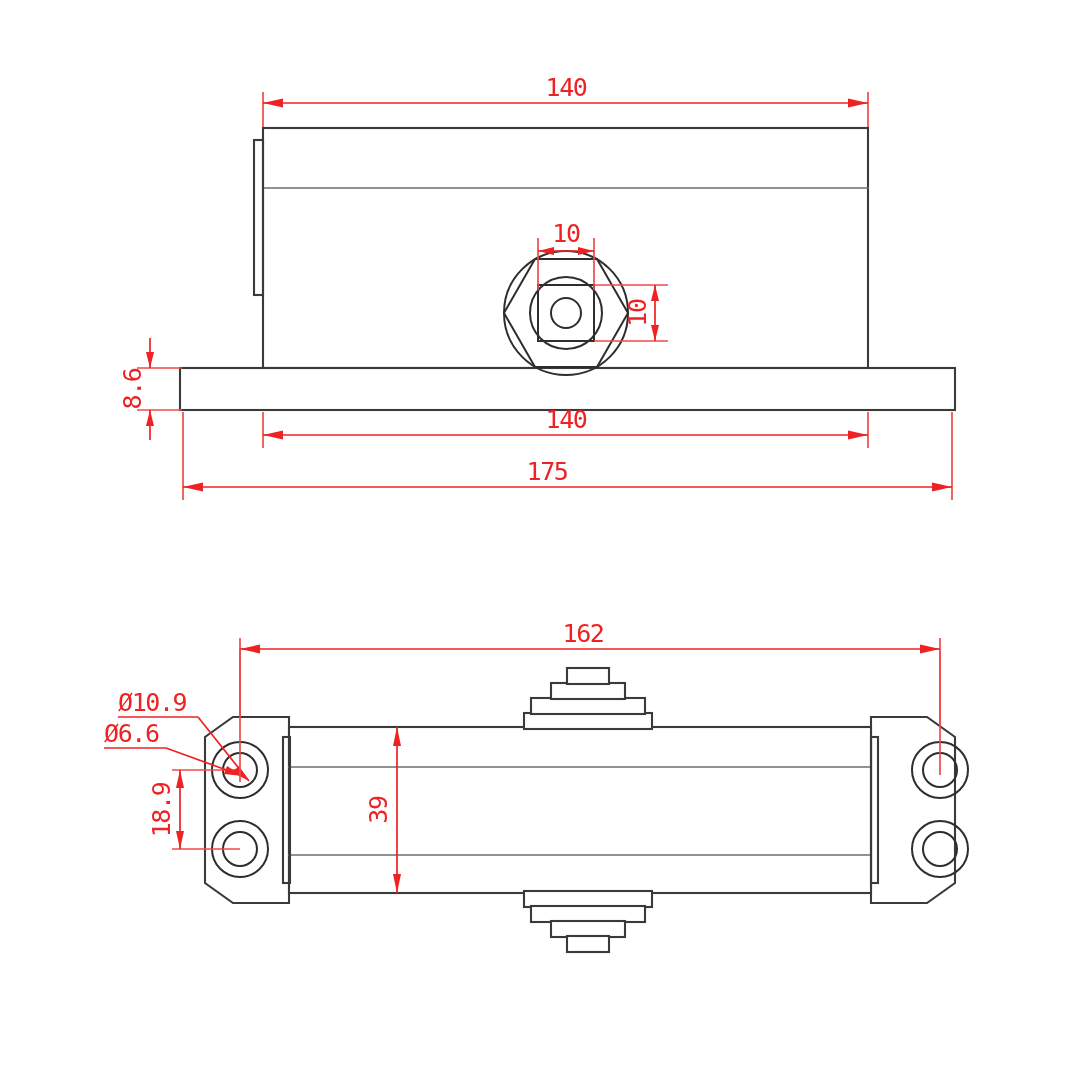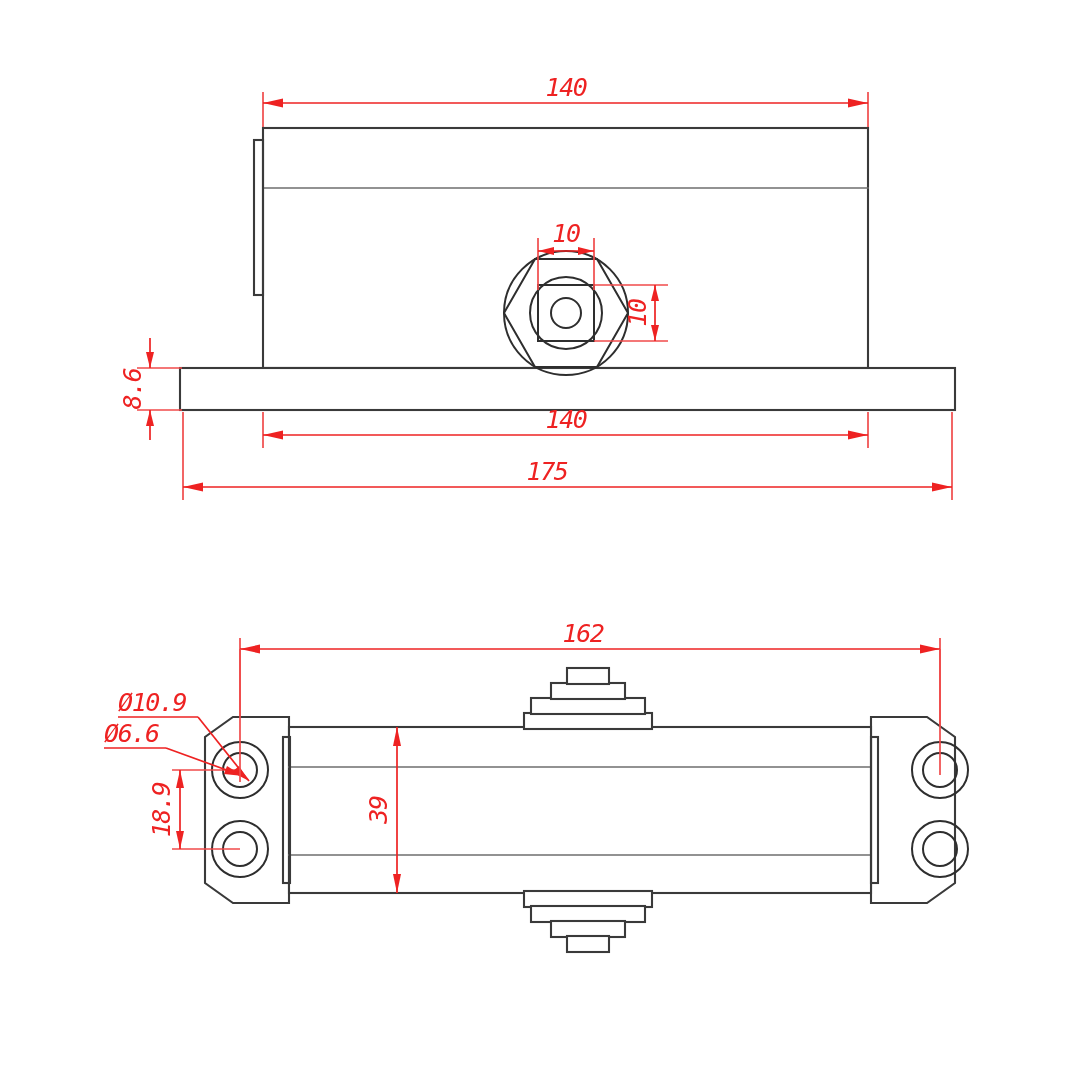--- a/index.html
+++ b/index.html
@@ -1,19 +1,19 @@
 <!DOCTYPE html>
 <html><head>
 <meta charset="utf-8">
 <title>Door Closer Technical Drawing</title>
 <style>
   html,body{margin:0;padding:0;background:#ffffff;}
   body{width:1080px;height:1080px;overflow:hidden;
        font-family:"Liberation Sans", sans-serif;}
-  #drawing-root{width:1080px;height:1080px;position:relative;font-style:italic;}
+  #drawing-root{width:1080px;height:1080px;position:relative;}
   svg{display:block;}
   .part-line{fill:none;stroke:#3a3a3a;stroke-width:2.1;
              stroke-linecap:square;stroke-linejoin:miter;}
   .part-line-thin{fill:none;stroke:#6e6e6e;stroke-width:1.7;
                   stroke-linecap:square;}
   .part-fill{fill:#ffffff;stroke:#3a3a3a;stroke-width:2.1;
              stroke-linejoin:miter;}
   .part-circle{fill:none;stroke:#2e2e2e;stroke-width:2.0;}
   .dim-line{fill:none;stroke:#ee2222;stroke-width:1.7;}
   .dim-ext{fill:none;stroke:#f04a4a;stroke-width:1.7;}

